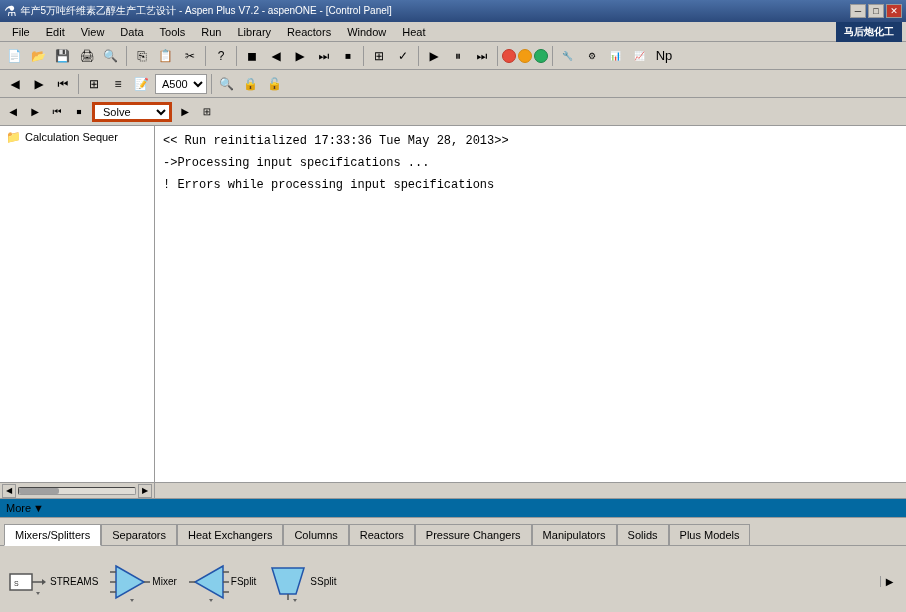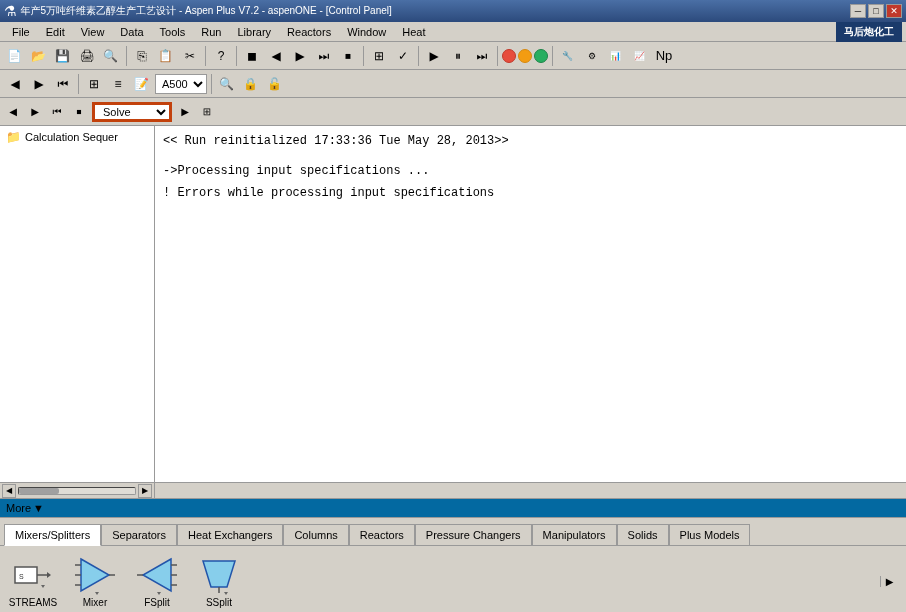--- a/index.html
+++ b/index.html
@@ -188,21 +188,21 @@
       height: 72px;
       background: #d4d0c8;
       display: flex;
       align-items: center;
       padding: 4px 8px;
       gap: 12px;
       border-bottom: 1px solid #999;
     }
     .palette-item {
       display: flex;
-      flex-direction: column;
+      flex-direction: row;
       align-items: center;
       gap: 2px;
       cursor: pointer;
       min-width: 50px;
     }
     .palette-label { font-size: 10px; color: #000; text-align: center; }
 
     
     .palette-icon { width: 40px; height: 40px; display: flex; align-items: center; justify-content: center; }
 
@@ -317,21 +317,21 @@
 <div id="main">
 
   <div id="left-panel">
     <div class="tree-item">
       <span class="tree-icon">📁</span>
       <span>Calculation Sequer</span>
     </div>
   </div>
 
   <div id="output-panel">
-    <div style="margin-bottom:16px;">&lt;&lt; Run reinitialized 17:33:36 Tue May 28, 2013&gt;&gt;</div>
+    <div style="margin-bottom:8px;">&lt;&lt; Run reinitialized 17:33:36 Tue May 28, 2013&gt;&gt;</div>
     <div style="margin-bottom:8px;">-&gt;Processing input specifications ...</div>
     <div>! Errors while processing input specifications</div>
   </div>
 </div>
 
 <div style="height:16px; background:#d4d0c8; border-top:1px solid #999; display:flex;">
   <div style="width:155px; display:flex; align-items:center; padding:0 2px; border-right:1px solid #999;">
     <div class="scroll-btn">◀</div>
     <div class="scroll-track">
       <div class="scroll-thumb"></div>

